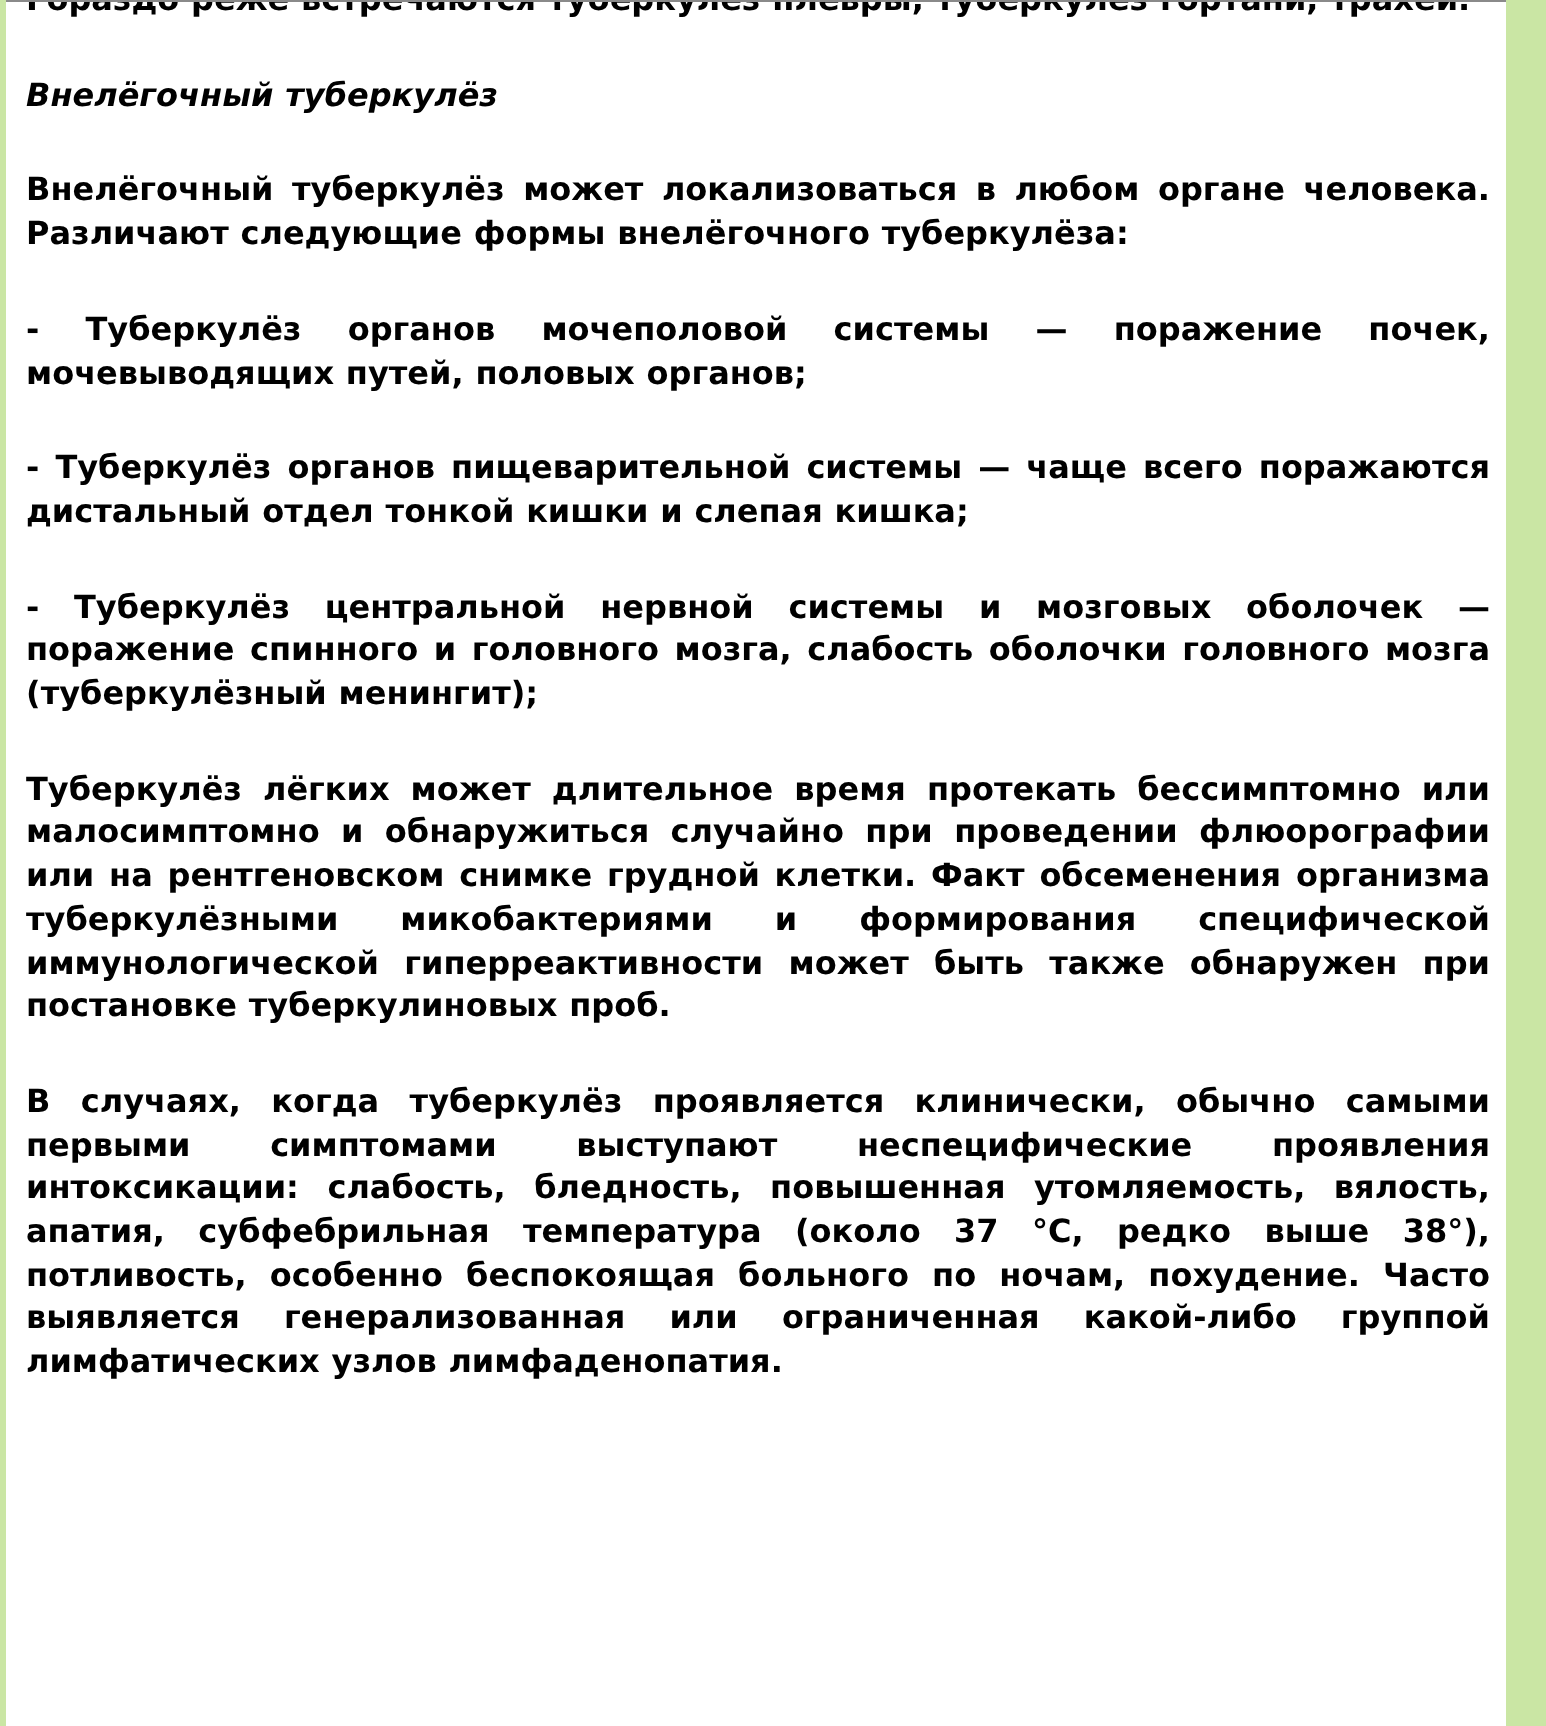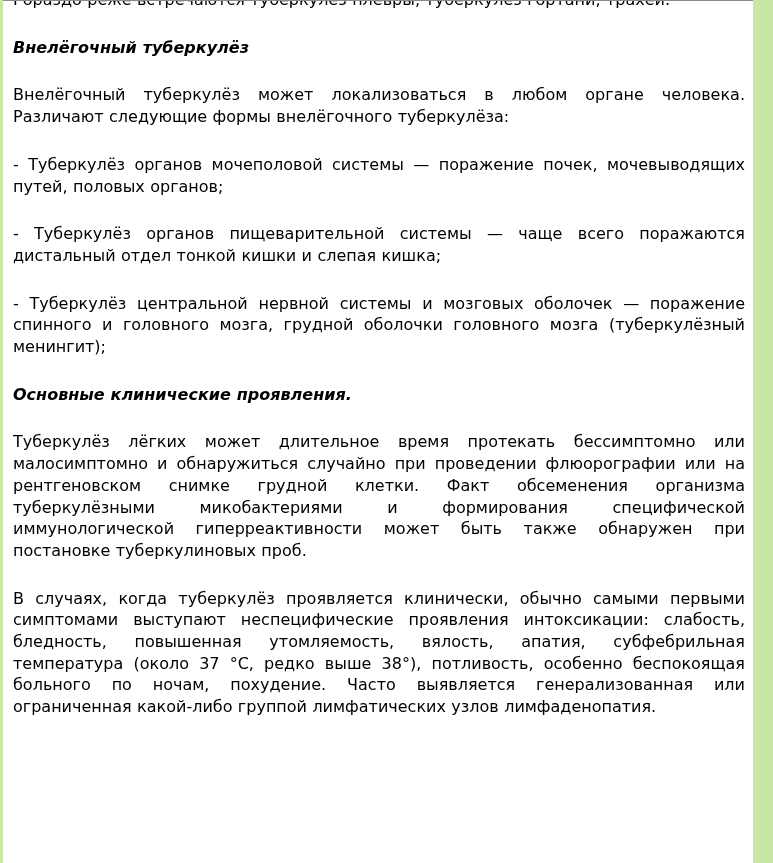--- a/index.html
+++ b/index.html
@@ -26,20 +26,21 @@
     background: #8a8a8a;
     z-index: 3;
   }
   .content-column p {
     margin: 26px 0;
     font-size: 16px;
     line-height: 21.7px;
     color: #000000;
     text-align: justify;
     word-spacing: 0.02em;
+    font-weight: bold;
   }
   .content-column p.first {
     margin-top: -11px; 
   }
   .content-column p.heading {
     font-weight: bold;
     font-style: italic;
     text-align: left;
   }
 </style>
@@ -47,17 +48,16 @@
 <body>
 
 <div class="clip-edge-line"></div>
 
 <div class="content-column">
   <p class="first">Гораздо реже встречаются туберкулез плевры, туберкулез гортани, трахеи.</p>
   <p class="heading">Внелёгочный туберкулёз</p>
   <p>Внелёгочный туберкулёз может локализоваться в любом органе человека. Различают следующие формы внелёгочного туберкулёза:</p>
   <p>- Туберкулёз органов мочеполовой системы — поражение почек, мочевыводящих путей, половых органов;</p>
   <p>- Туберкулёз органов пищеварительной системы — чаще всего поражаются дистальный отдел тонкой кишки и слепая кишка;</p>
-  <p>- Туберкулёз центральной нервной системы и мозговых оболочек — поражение спинного и головного мозга, грудной оболочки головного мозга (туберкулёзный менингит);</p>
-  <p class="heading">Основные клинические проявления.</p>
+  <p>- Туберкулёз центральной нервной системы и мозговых оболочек — поражение спинного и головного мозга, слабость оболочки головного мозга (туберкулёзный менингит);</p>
   <p>Туберкулёз лёгких может длительное время протекать бессимптомно или малосимптомно и обнаружиться случайно при проведении флюорографии или на рентгеновском снимке грудной клетки. Факт обсеменения организма туберкулёзными микобактериями и формирования специфической иммунологической гиперреактивности может быть также обнаружен при постановке туберкулиновых проб.</p>
   <p>В случаях, когда туберкулёз проявляется клинически, обычно самыми первыми симптомами выступают неспецифические проявления интоксикации: слабость, бледность, повышенная утомляемость, вялость, апатия, субфебрильная температура (около 37 °C, редко выше 38°), потливость, особенно беспокоящая больного по ночам, похудение. Часто выявляется генерализованная или ограниченная какой-либо группой лимфатических узлов лимфаденопатия.</p>
 </div>
 
 </body></html>

